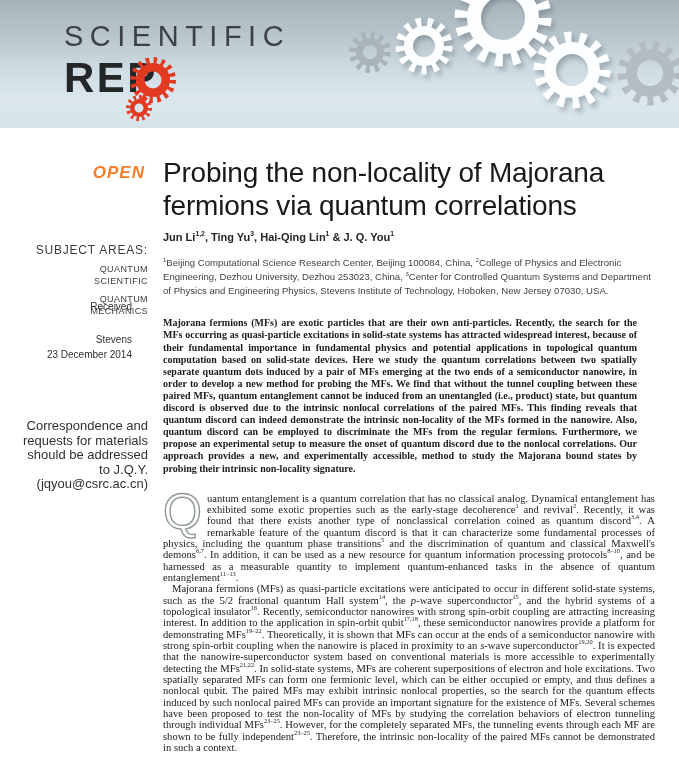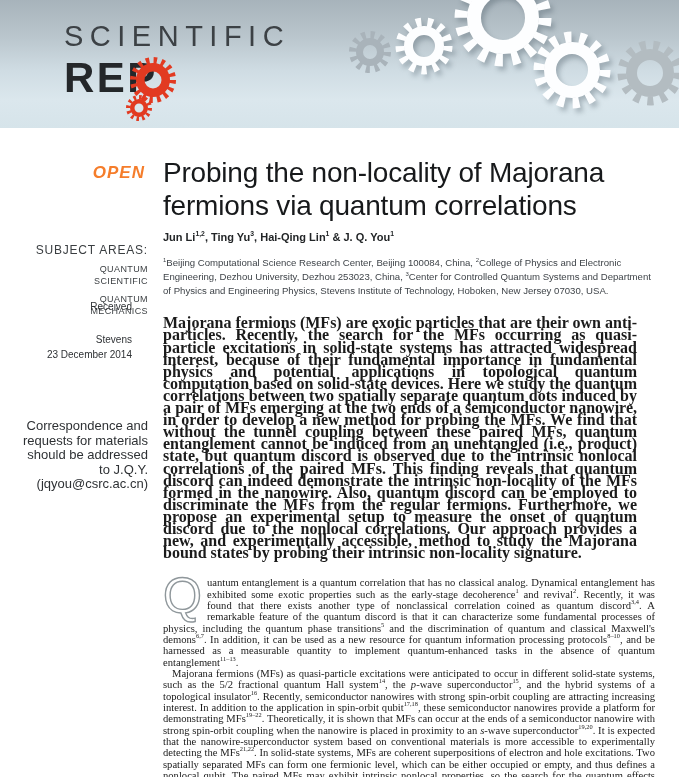--- a/index.html
+++ b/index.html
@@ -57,21 +57,21 @@
     color:#17191b; font-weight:400;
   }
   .authors { margin-top:9px; font-size:11px; font-weight:700; color:#222527; }
   .authors sup, .affiliations sup { font-size:0.62em; line-height:0; }
   .affiliations {
     margin-top:13px; font-size:9.6px; line-height:13.8px; color:#3f4449; width:492px;
   }
   .abstract {
     margin-top:20px; width:474px;
     font-family:"Liberation Serif", serif; font-weight:700;
-    font-size:16px; line-height:12.1px; text-align:justify; color:#1b1b1b;
+    font-size:10px; line-height:12.1px; text-align:justify; color:#1b1b1b;
   }
   .body-text {
     margin-top:18px; width:492px;
     font-family:"Liberation Serif", serif;
     font-size:10.6px; line-height:11.35px; text-align:justify; color:#1a1a1a;
   }
   .body-text p.indent { text-indent:9px; }
   .body-text sup { font-size:0.6em; line-height:0; }
   .body-text i { font-style:italic; }
   .dropcap {

